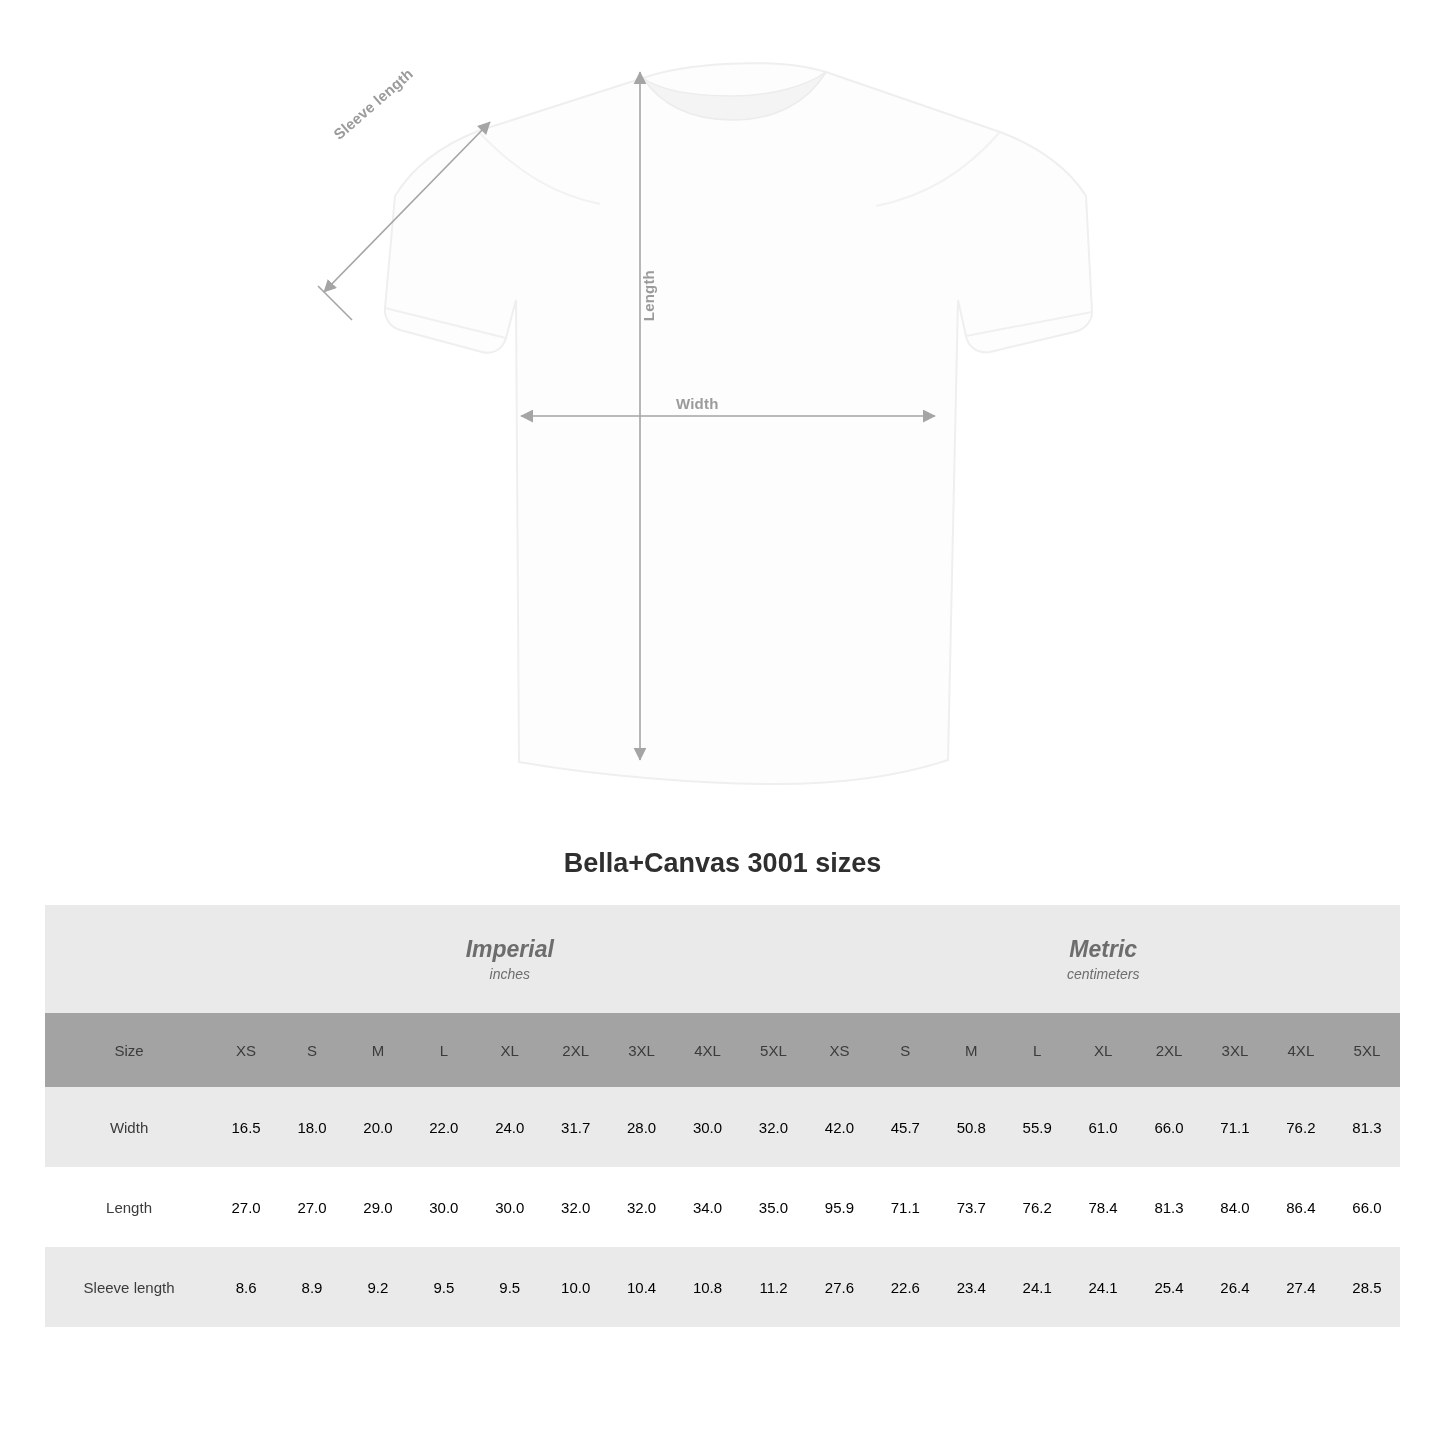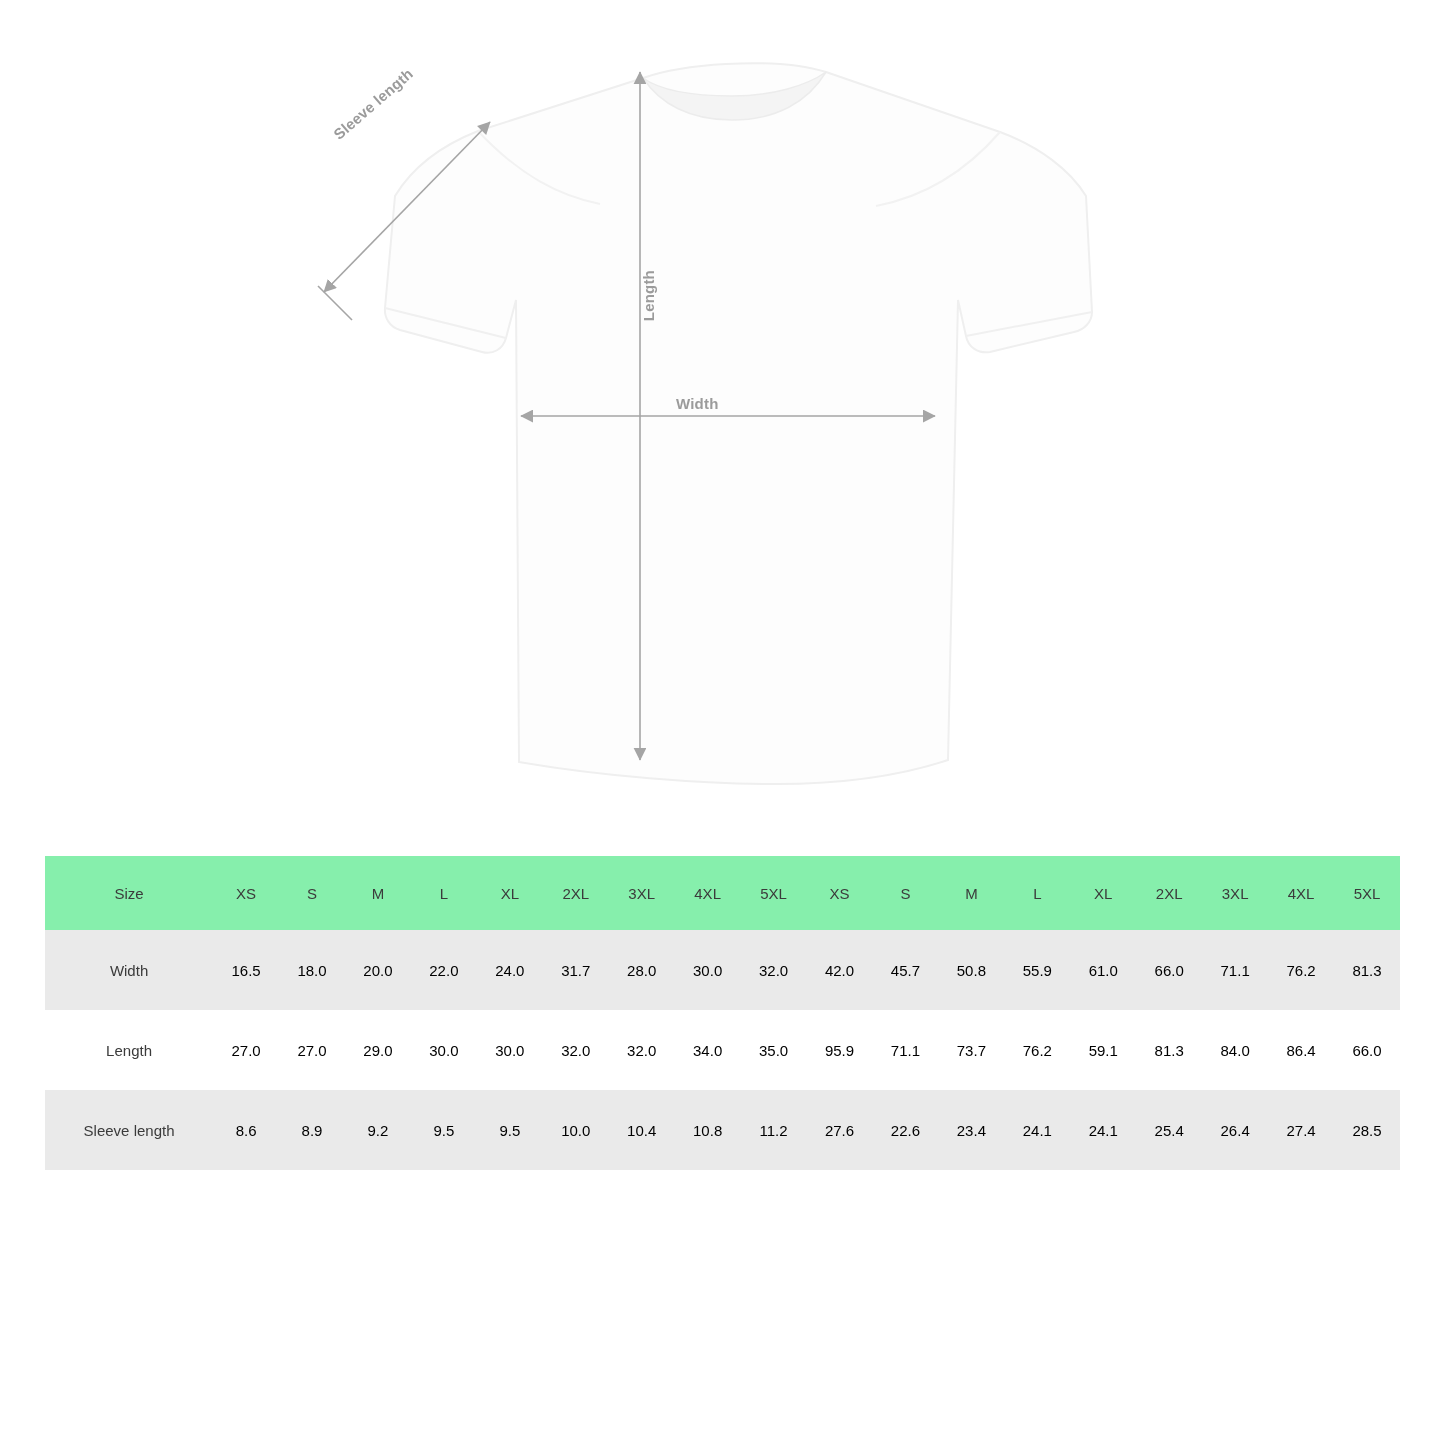--- a/index.html
+++ b/index.html
@@ -96,21 +96,21 @@
     line-height: 1.15;
   }
   .unit-head .unit-sub {
     font-size: 14px;
     font-style: italic;
     color: #6d6d6d;
     padding-top: 4px;
   }
   .row-size td {
     height: 72px;
-    background: #86efac;
+    background: #a3a3a3;
     font-size: 15px;
     font-weight: bold;
     color: #3b3b3b;
   }
   .row-size td.rowlabel {
     font-size: 15px;
   }
   .row-data td {
     height: 78px;
     font-size: 15px;
@@ -183,20 +183,21 @@
     <line x1="490" y1="122" x2="324" y2="292" stroke="#a5a5a5" stroke-width="1.6" marker-start="url(#arrowStart)" marker-end="url(#arrowEnd)"></line>
     <line x1="318" y1="286" x2="352" y2="320" stroke="#a5a5a5" stroke-width="1.6"></line>
   </svg>
 
   <div class="dim-label label-width">Width</div>
   <div class="dim-label label-length">Length</div>
   <div class="dim-label label-sleeve">Sleeve length</div>
 </div>
 
 <div class="title-block">
+  <h1 class="chart-title">Bella+Canvas 3001 sizes</h1>
 </div>
 
 <div class="table-wrap">
   <table class="size-table">
     <colgroup>
       <col class="col-label">
       <col class="col-cell">
         <col class="col-cell">
         <col class="col-cell">
         <col class="col-cell">
@@ -209,20 +210,31 @@
         <col class="col-cell">
         <col class="col-cell">
         <col class="col-cell">
         <col class="col-cell">
       <col class="col-cell">
         <col class="col-cell">
         <col class="col-cell">
         <col class="col-cell">
     </colgroup>
     <tbody id="table-body">
+        <tr class="unit-head">
+          <td></td>
+          <td colspan="9">
+            <div class="unit-name">Imperial</div>
+            <div class="unit-sub">inches</div>
+          </td>
+          <td colspan="9">
+            <div class="unit-name">Metric</div>
+            <div class="unit-sub">centimeters</div>
+          </td>
+        </tr>
         <tr class="row-size">
           <td class="rowlabel">Size</td>
           <td>XS</td>
           <td>S</td>
           <td>M</td>
           <td>L</td>
           <td>XL</td>
           <td>2XL</td>
           <td>3XL</td>
           <td>4XL</td>
@@ -266,21 +278,21 @@
           <td>30.0</td>
           <td>30.0</td>
           <td>32.0</td>
           <td>32.0</td>
           <td>34.0</td>
           <td>35.0</td>
           <td>95.9</td>
           <td>71.1</td>
           <td>73.7</td>
           <td>76.2</td>
-          <td>59.1</td>
+          <td>78.4</td>
           <td>81.3</td>
           <td>84.0</td>
           <td>86.4</td>
           <td>66.0</td>
         </tr>
         <tr class="row-data row-shade">
           <td class="rowlabel">Sleeve length</td>
           <td>8.6</td>
           <td>8.9</td>
           <td>9.2</td>

